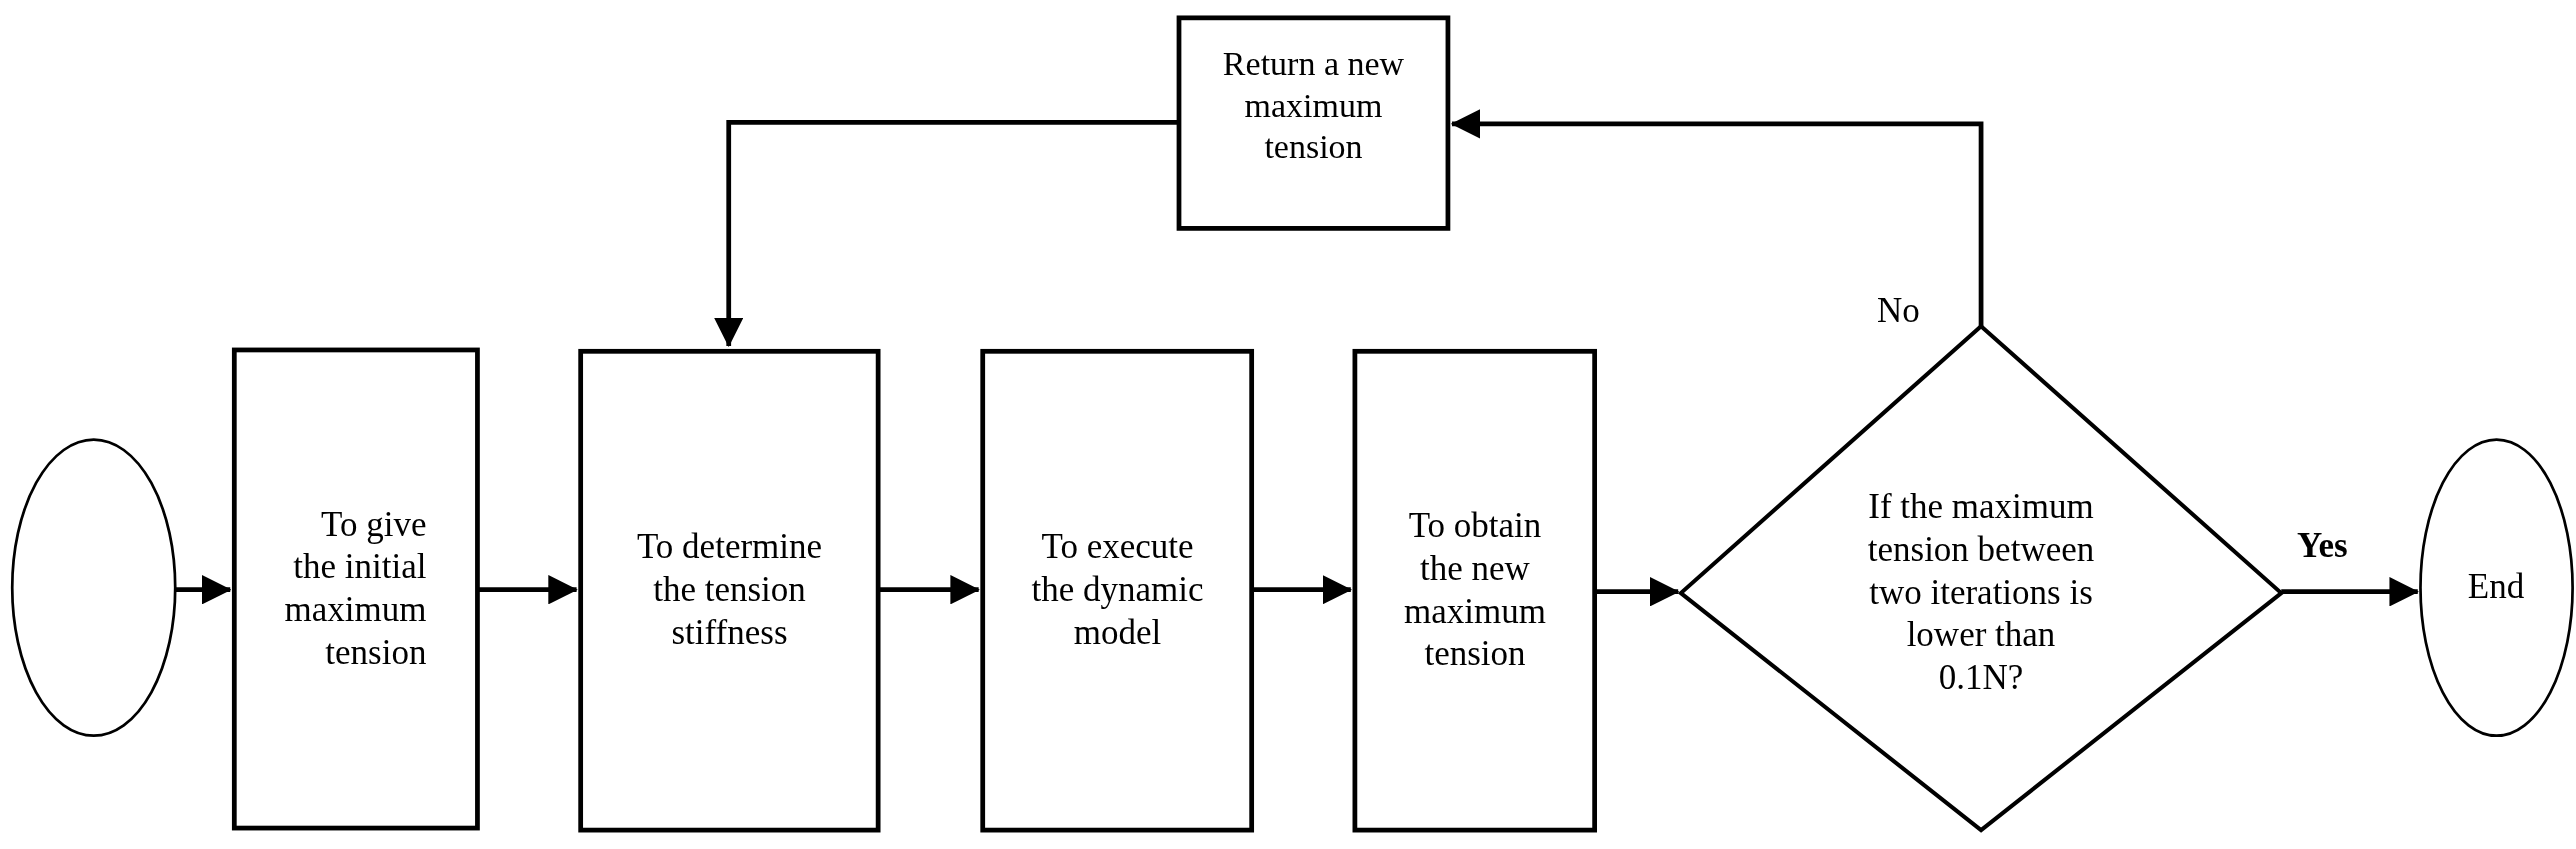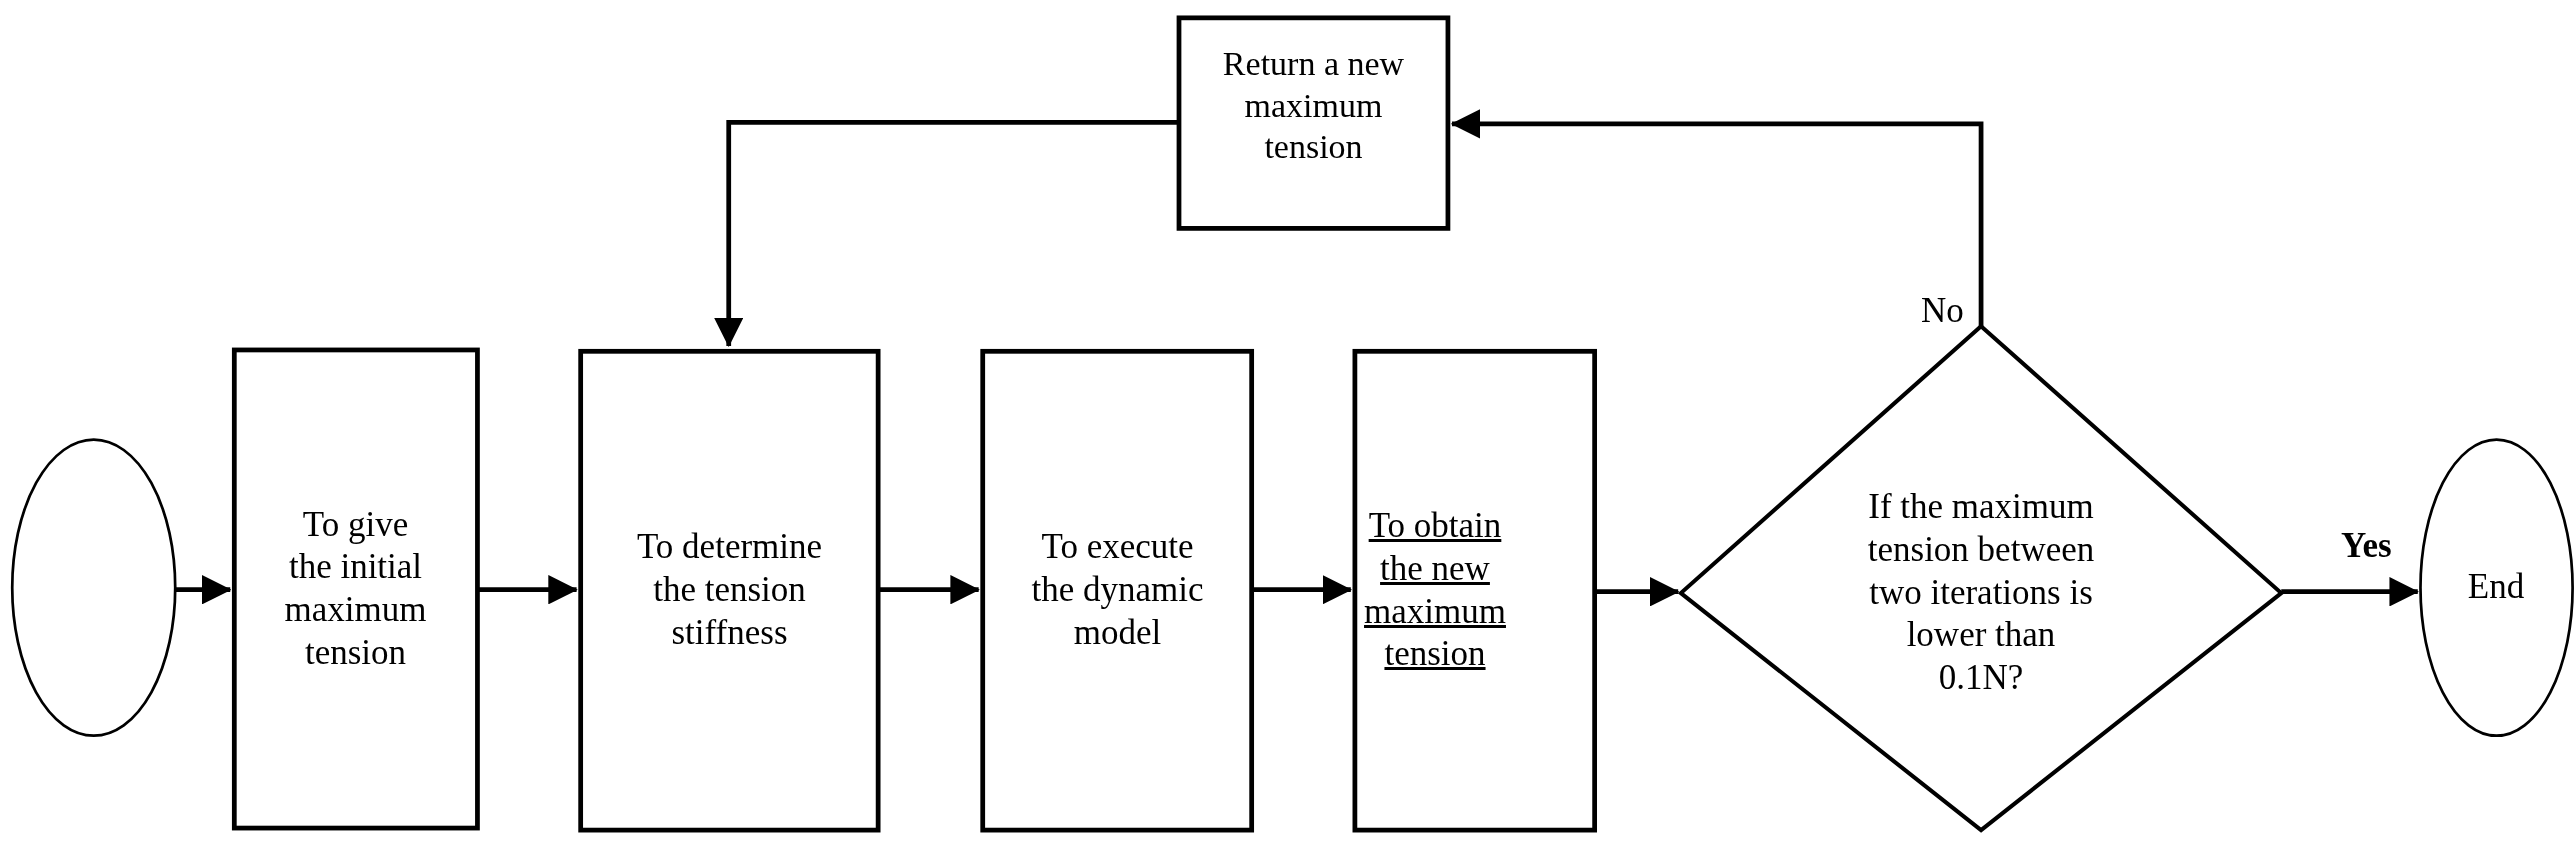--- a/index.html
+++ b/index.html
@@ -36,21 +36,20 @@
     white-space: pre-line;
     pointer-events: none;
   }
   .edge-label {
     position: absolute;
     color: #000000;
     font-family: "Liberation Serif", "DejaVu Serif", serif;
     font-size: 35px;
     line-height: 1;
     white-space: nowrap;
-    margin-left: 44px;
   }
 </style>
 </head>
 <body>
 
 <div id="canvas">
 
   <svg id="flow-svg" viewBox="0 0 3793 1251" xmlns="http://www.w3.org/2000/svg">
     <defs>
       <marker id="arrow" viewBox="0 0 10 10" refX="9.6" refY="5" markerWidth="6.2" markerHeight="6.2" orient="auto-start-reverse">
@@ -85,34 +84,34 @@
     <line x1="2348" y1="871" x2="2471" y2="871" stroke="#000000" stroke-width="7" marker-end="url(#arrow)"></line>
 
     <line x1="3359" y1="871" x2="3560" y2="871" stroke="#000000" stroke-width="7" marker-end="url(#arrow)"></line>
 
     <polyline points="2917,480 2917,182 2138,182" fill="none" stroke="#000000" stroke-width="7" marker-end="url(#arrow)"></polyline>
 
     <polyline points="1736,180 1073,180 1073,509" fill="none" stroke="#000000" stroke-width="7" marker-end="url(#arrow)"></polyline>
   </svg>
 
 
-  <div class="node-text" style="left:234px; top:350px; width:243px; height:478px;">To give
+  <div class="node-text" style="left:234px; top:350px; width:243px; height:478px;text-align:right;">To give
 the initial
 maximum
 tension</div>
 
   <div class="node-text" style="left:581px; top:351px; width:297px; height:479px;">To determine
 the tension
 stiffness</div>
 
   <div class="node-text" style="left:983px; top:351px; width:269px; height:479px;">To execute
 the dynamic
 model</div>
 
-  <div class="node-text" style="left:1315px; top:351px; width:240px; height:479px;text-decoration:underline;">To obtain
+  <div class="node-text" style="left:1355px; top:351px; width:240px; height:479px;">To obtain
 the new
 maximum
 tension</div>
 
   <div class="node-text" style="left:1757px; top:440px; width:448px; height:306px;">If the maximum
 tension between
 two iterations is
 lower than
 0.1N?</div>
 

